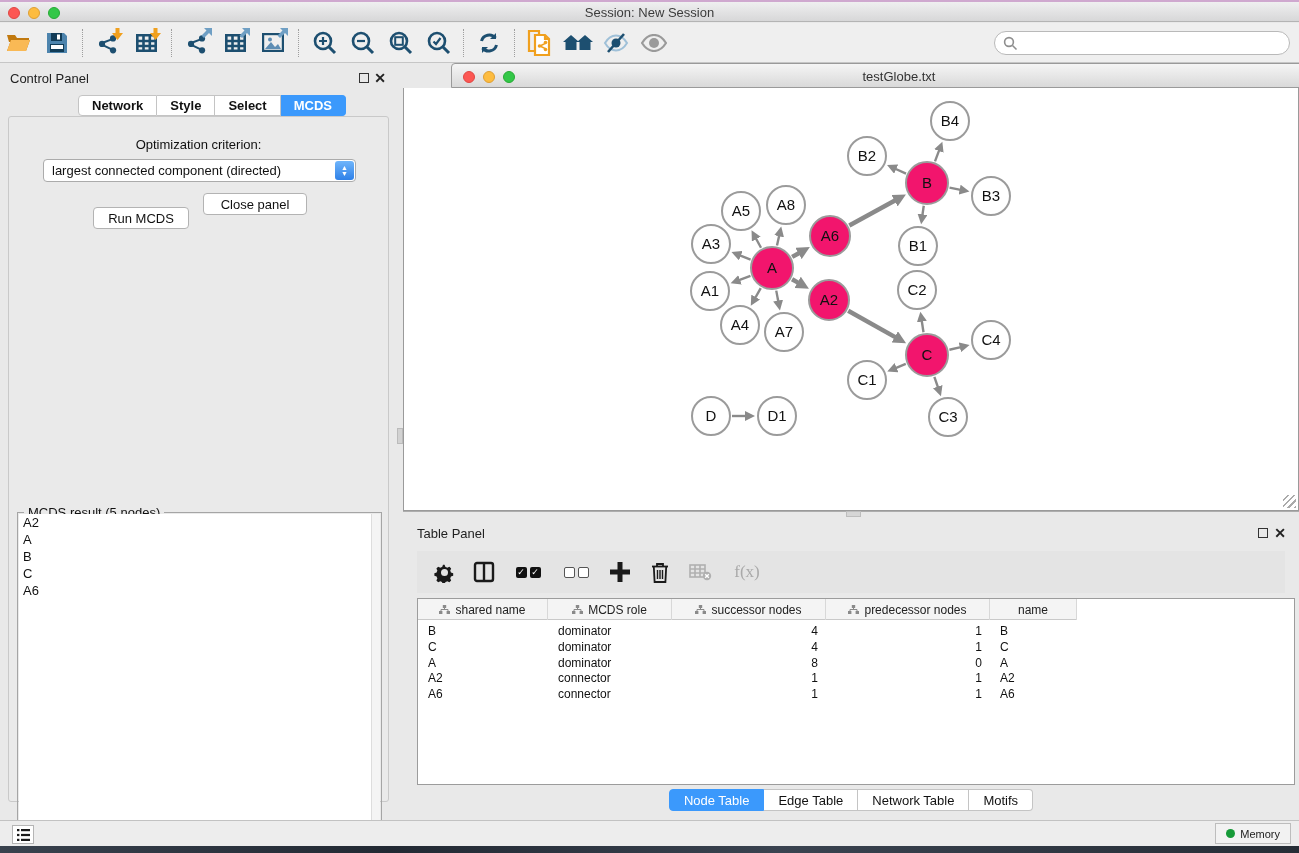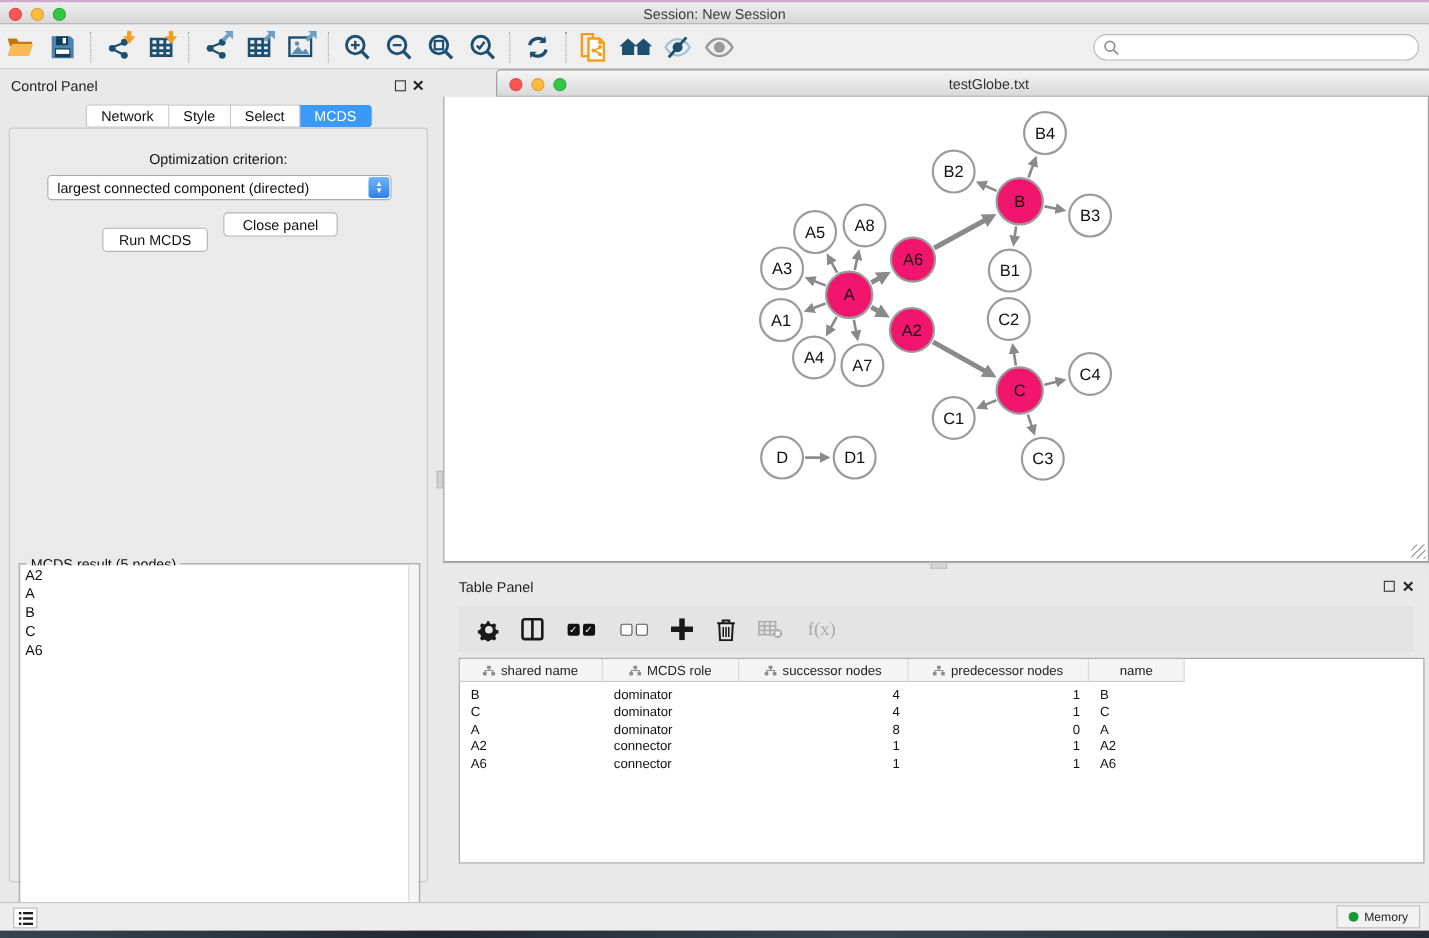--- a/index.html
+++ b/index.html
@@ -32,21 +32,21 @@
 
   
   #control-panel { position:absolute; left:0; top:63px; width:397px; height:757px; background:#e9e9e9; }
   #cp-header { position:absolute; left:10px; top:8px; font-size:13px; color:#222; }
   .panel-ctl { position:absolute; top:7px; font-size:12px; color:#222; }
   .float-box { width:10px; height:10px; border:1.5px solid #333; display:inline-block; }
   #cp-float { right:28px; top:10px; }
   #cp-close { right:11px; font-weight:bold; font-size:14px; }
   #cp-tabs { position:absolute; left:78px; top:32px; display:flex; }
   .cp-tab { height:21px; padding:0 13px; font-size:13px; display:flex; align-items:center;
-    background:#fff; border:1px solid #c4c4c4; border-left:none; color:#111; }
+    background:#fff; border:1px solid #c4c4c4; border-left:none; color:#111;font-weight:bold; }
   .cp-tab:first-child { border-left:1px solid #c4c4c4; border-radius:4px 0 0 4px; }
   .cp-tab:last-child { border-radius:0 4px 4px 0; }
   .cp-tab.active { background:#3b99fc; border-color:#3b99fc; color:#fff; }
   #cp-body { position:absolute; left:8px; top:53px; width:381px; height:686px;
     background:#eaeaea; border:1px solid #c9c9c9; border-radius:3px; }
   #opt-label { position:absolute; left:0; right:0; top:20px; text-align:center; font-size:13px; color:#111; }
   #criterion { position:absolute; left:34px; top:42px; width:313px; height:23px; background:#fff;
     border:1px solid #ababab; border-radius:4px; font-size:13px; color:#111; display:flex; align-items:center; padding-left:8px; }
   #criterion .spin { position:absolute; right:1px; top:1px; width:19px; height:19px; border-radius:3px;
     background:linear-gradient(#6fb5fb,#2f81e8); display:flex; flex-direction:column; align-items:center; justify-content:center; color:#fff; font-size:7px; line-height:6px; }
@@ -637,20 +637,26 @@
           <div class="nt-row" style="top: 87.2px;">
             <div class="nt-cell" style="width: 130px;">A6</div>
             <div class="nt-cell" style="width: 124px;">connector</div>
             <div class="nt-cell right" style="width: 154px;">1</div>
             <div class="nt-cell right" style="width: 164px;">1</div>
             <div class="nt-cell" style="width: 87px;">A6</div>
           </div>
         </div>
     </div>
 
+    <div id="tp-tabs">
+        <div class="tp-tab active">Node Table</div>
+        <div class="tp-tab">Edge Table</div>
+        <div class="tp-tab">Network Table</div>
+        <div class="tp-tab">Motifs</div>
+      </div>
   </div>
 
   <div id="statusbar">
     <div id="list-btn">
       <span>
         <svg width="13" height="12" viewBox="0 0 13 12" fill="#1a1a1a">
             <rect x="0" y="0" width="2.4" height="2.2"></rect>
             <rect x="4" y="0" width="9" height="2.2"></rect>
             <rect x="0" y="4.9" width="2.4" height="2.2"></rect>
             <rect x="4" y="4.9" width="9" height="2.2"></rect>

